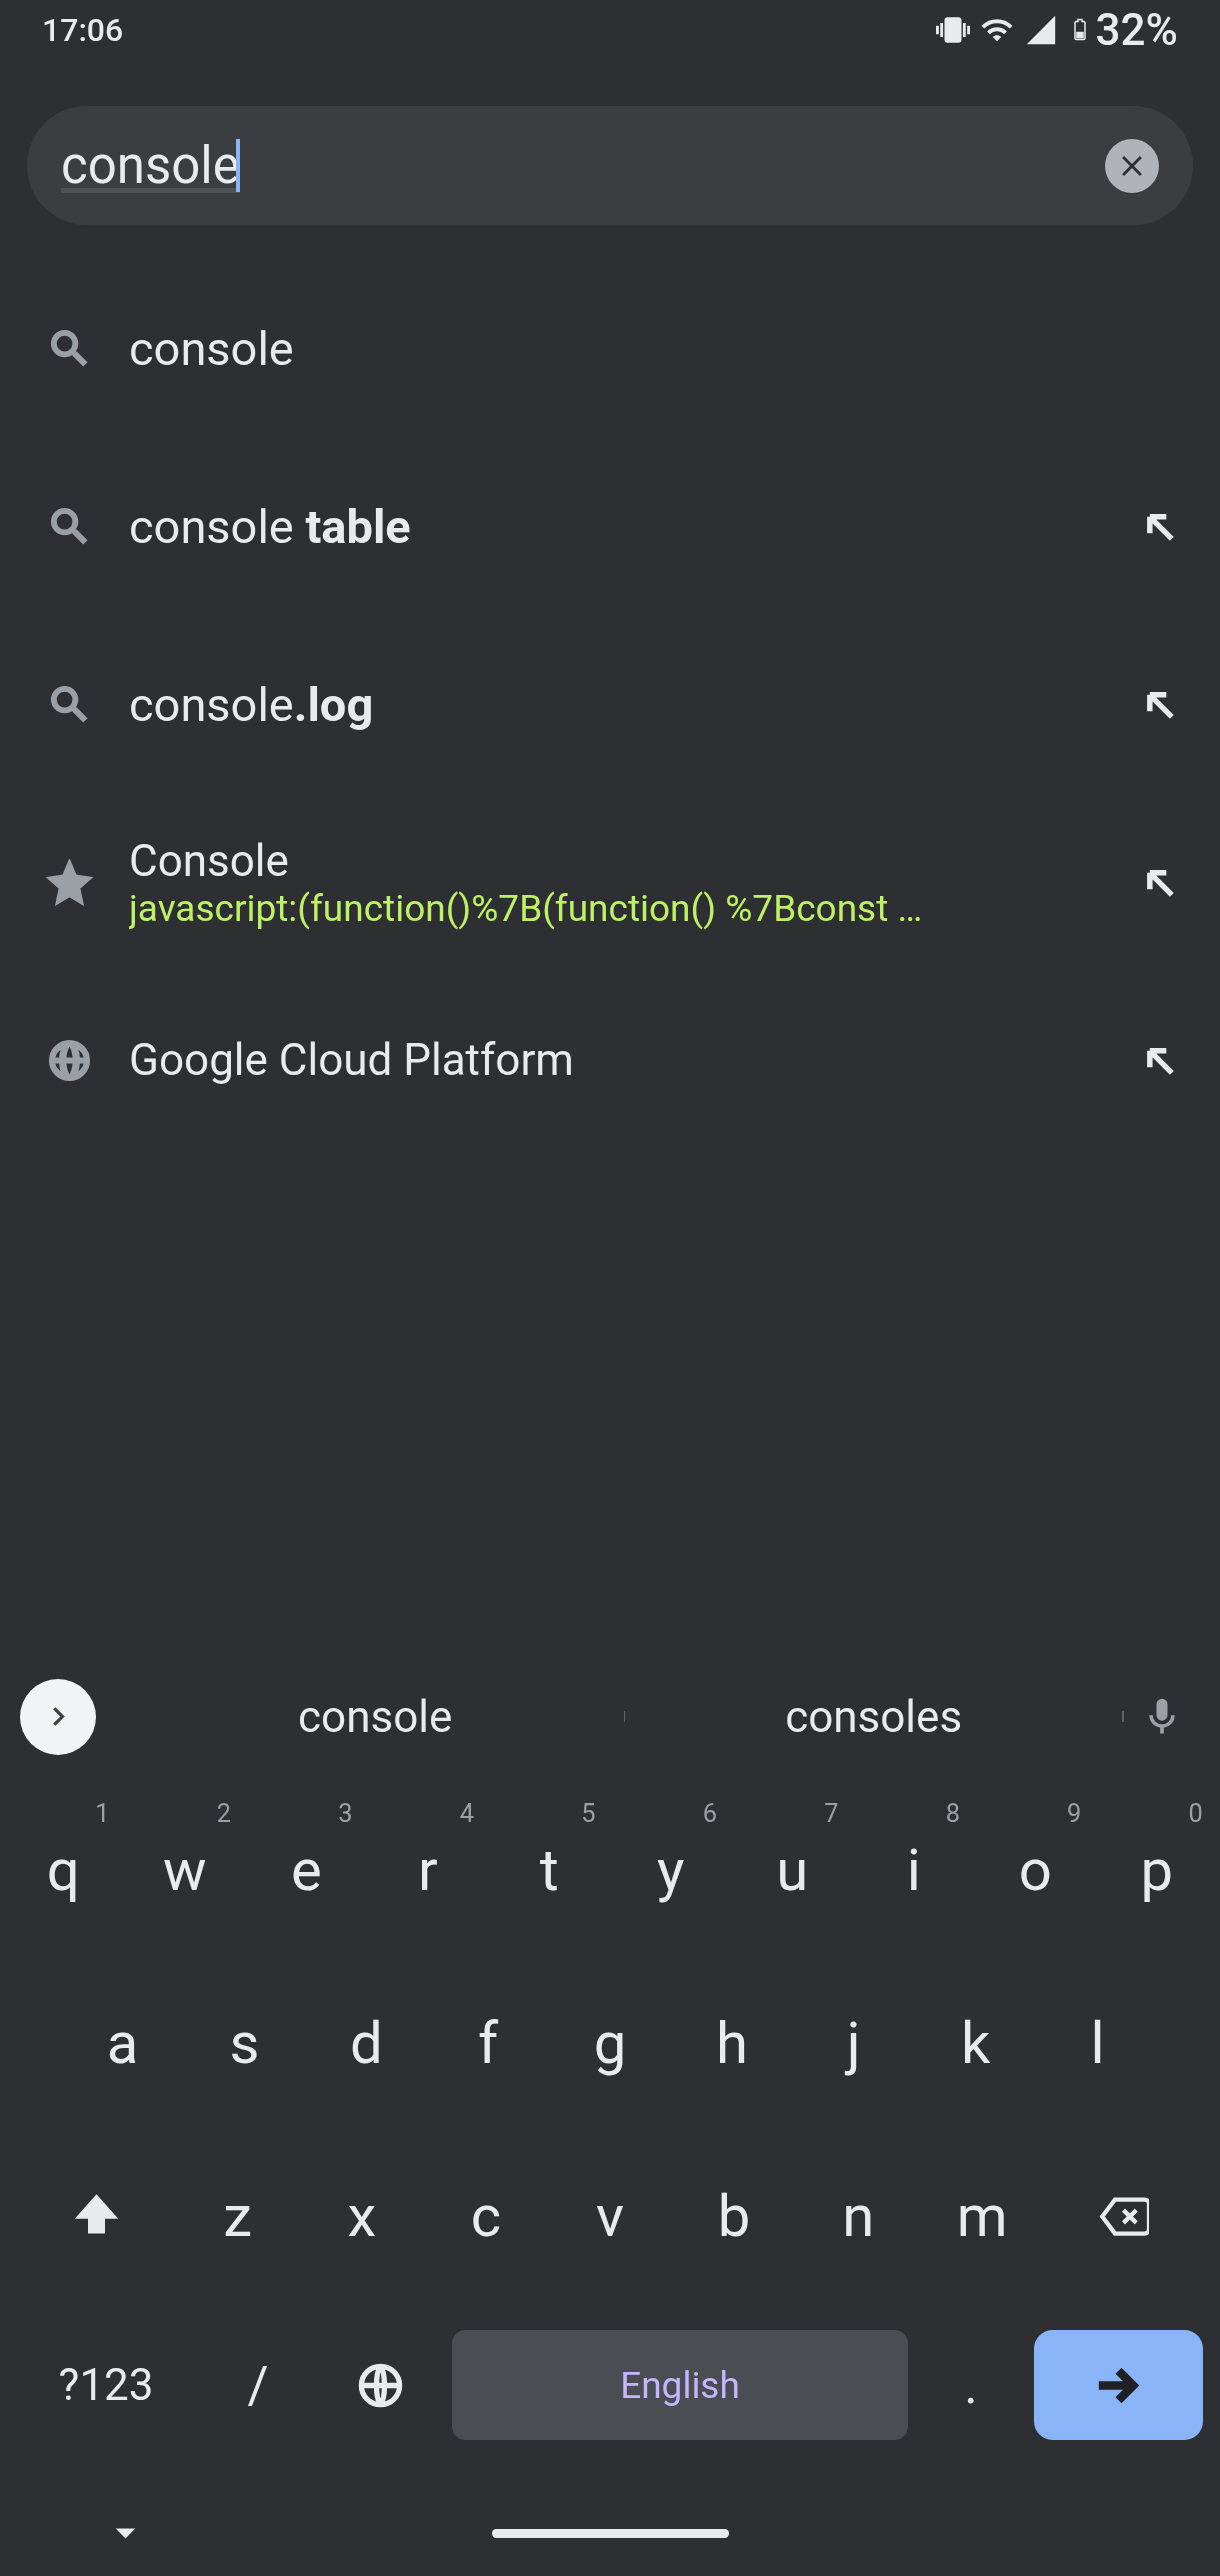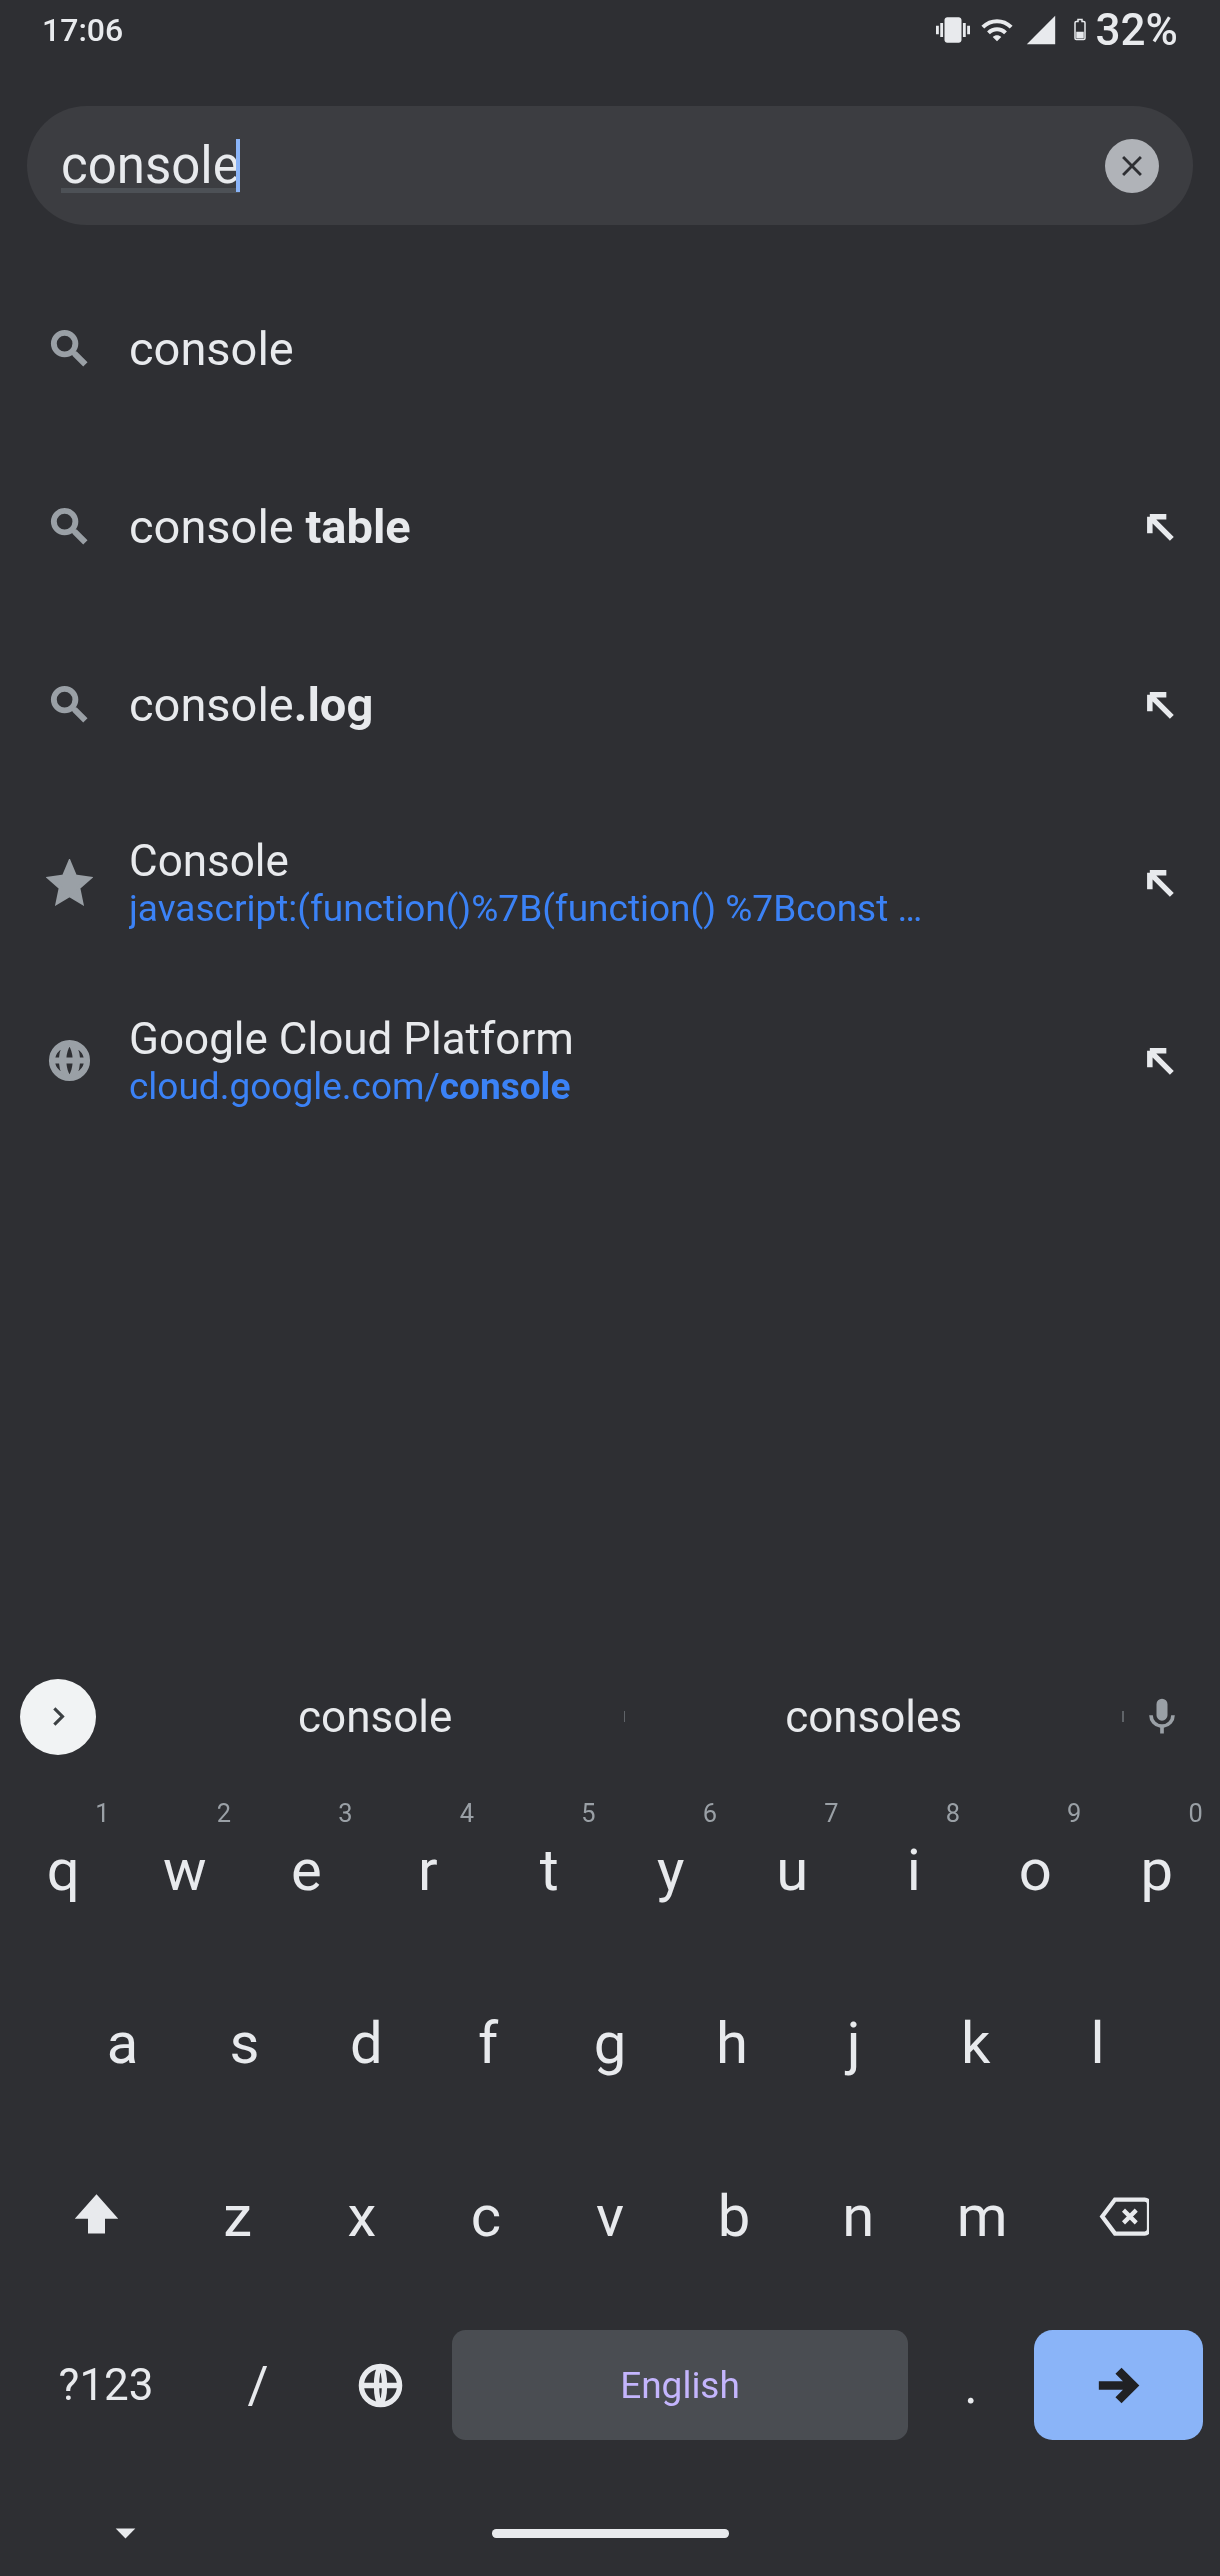--- a/index.html
+++ b/index.html
@@ -21,21 +21,21 @@
     .clear-btn svg { width: 34px; height: 34px; fill: #2e2f33; }
 
     
     .suggestions { padding-top: 34px; }
     .sug-row { display: flex; align-items: center; min-height: 178px; padding: 0 27px; }
     .sug-row .lead-icon { width: 85px; display: flex; justify-content: center; }
     .sug-row .lead-icon svg { width: 47px; height: 47px; fill: #9aa0a6; stroke: #9aa0a6; }
     .sug-text { flex: 1; padding-left: 17px; font-size: 47px; color: #e8eaed; overflow: hidden; }
     .sug-text .bold { font-weight: 700; }
     .sug-title { font-size: 44px; color: #e8eaed; }
-    .sug-url { font-size: 37px; color: #3b82f6; white-space: nowrap; overflow: hidden; text-overflow: ellipsis; max-width: 890px; }
+    .sug-url { font-size: 37px; color: #bef264; white-space: nowrap; overflow: hidden; text-overflow: ellipsis; max-width: 890px; }
     .sug-url .bold { font-weight: 700; }
     .refine { width: 68px; display: flex; justify-content: center; }
     .refine svg { width: 44px; height: 44px; stroke: #e8eaed; fill: none; stroke-width: 3; }
 
     
     .kb-wrap { position: absolute; left: 0; right: 0; bottom: 0; }
     .word-bar { height: 119px; display: flex; align-items: center; background: #2e2f33; padding: 0 20.3px; gap: 0; }
     .word-collapse { width: 76px; height: 76px; border-radius: 50%; background: #f1f3f4; display: flex; align-items: center; justify-content: center; margin-right: 30.5px; }
     .word-collapse svg { width: 37px; height: 37px; fill: #3c4043; }
     .word-sugs { flex: 1; display: flex; align-items: stretch; }
@@ -168,23 +168,20 @@
   </div>
 
   <div class="sug-row">
     <div class="lead-icon">
       <svg viewBox="0 0 24 24">
           <path d="M12 2a10 10 0 1 0 0 20 10 10 0 0 0 0-20zm7.93 9H16.9a15.7 15.7 0 0 0-1.3-5.6A8.03 8.03 0 0 1 19.93 11zM12 4c.9 1.4 1.9 3.7 2.1 7H9.9c.2-3.3 1.2-5.6 2.1-7zM4.07 13H7.1c.17 2.2.62 4.1 1.3 5.6A8.03 8.03 0 0 1 4.07 13zM7.1 11H4.07a8.03 8.03 0 0 1 4.33-5.6A15.7 15.7 0 0 0 7.1 11zm4.9 9c-.9-1.4-1.9-3.7-2.1-7h4.2c-.2 3.3-1.2 5.6-2.1 7zm3.6-1.4c.68-1.5 1.13-3.4 1.3-5.6h3.03a8.03 8.03 0 0 1-4.33 5.6z"></path>
         </svg>
     </div>
     <div class="sug-text">
       <div class="sug-title">Google Cloud Platform</div>
-      <div class="sug-url">
-        <span>cloud.google.com/</span><span class="bold">console</span>
-      </div>
     </div>
     <div class="refine">
       <svg viewBox="0 0 24 24">
           <path d="M7 7h9M7 7v9M7 7l12 12"></path>
         </svg>
     </div>
   </div>
 
 </div>
 

